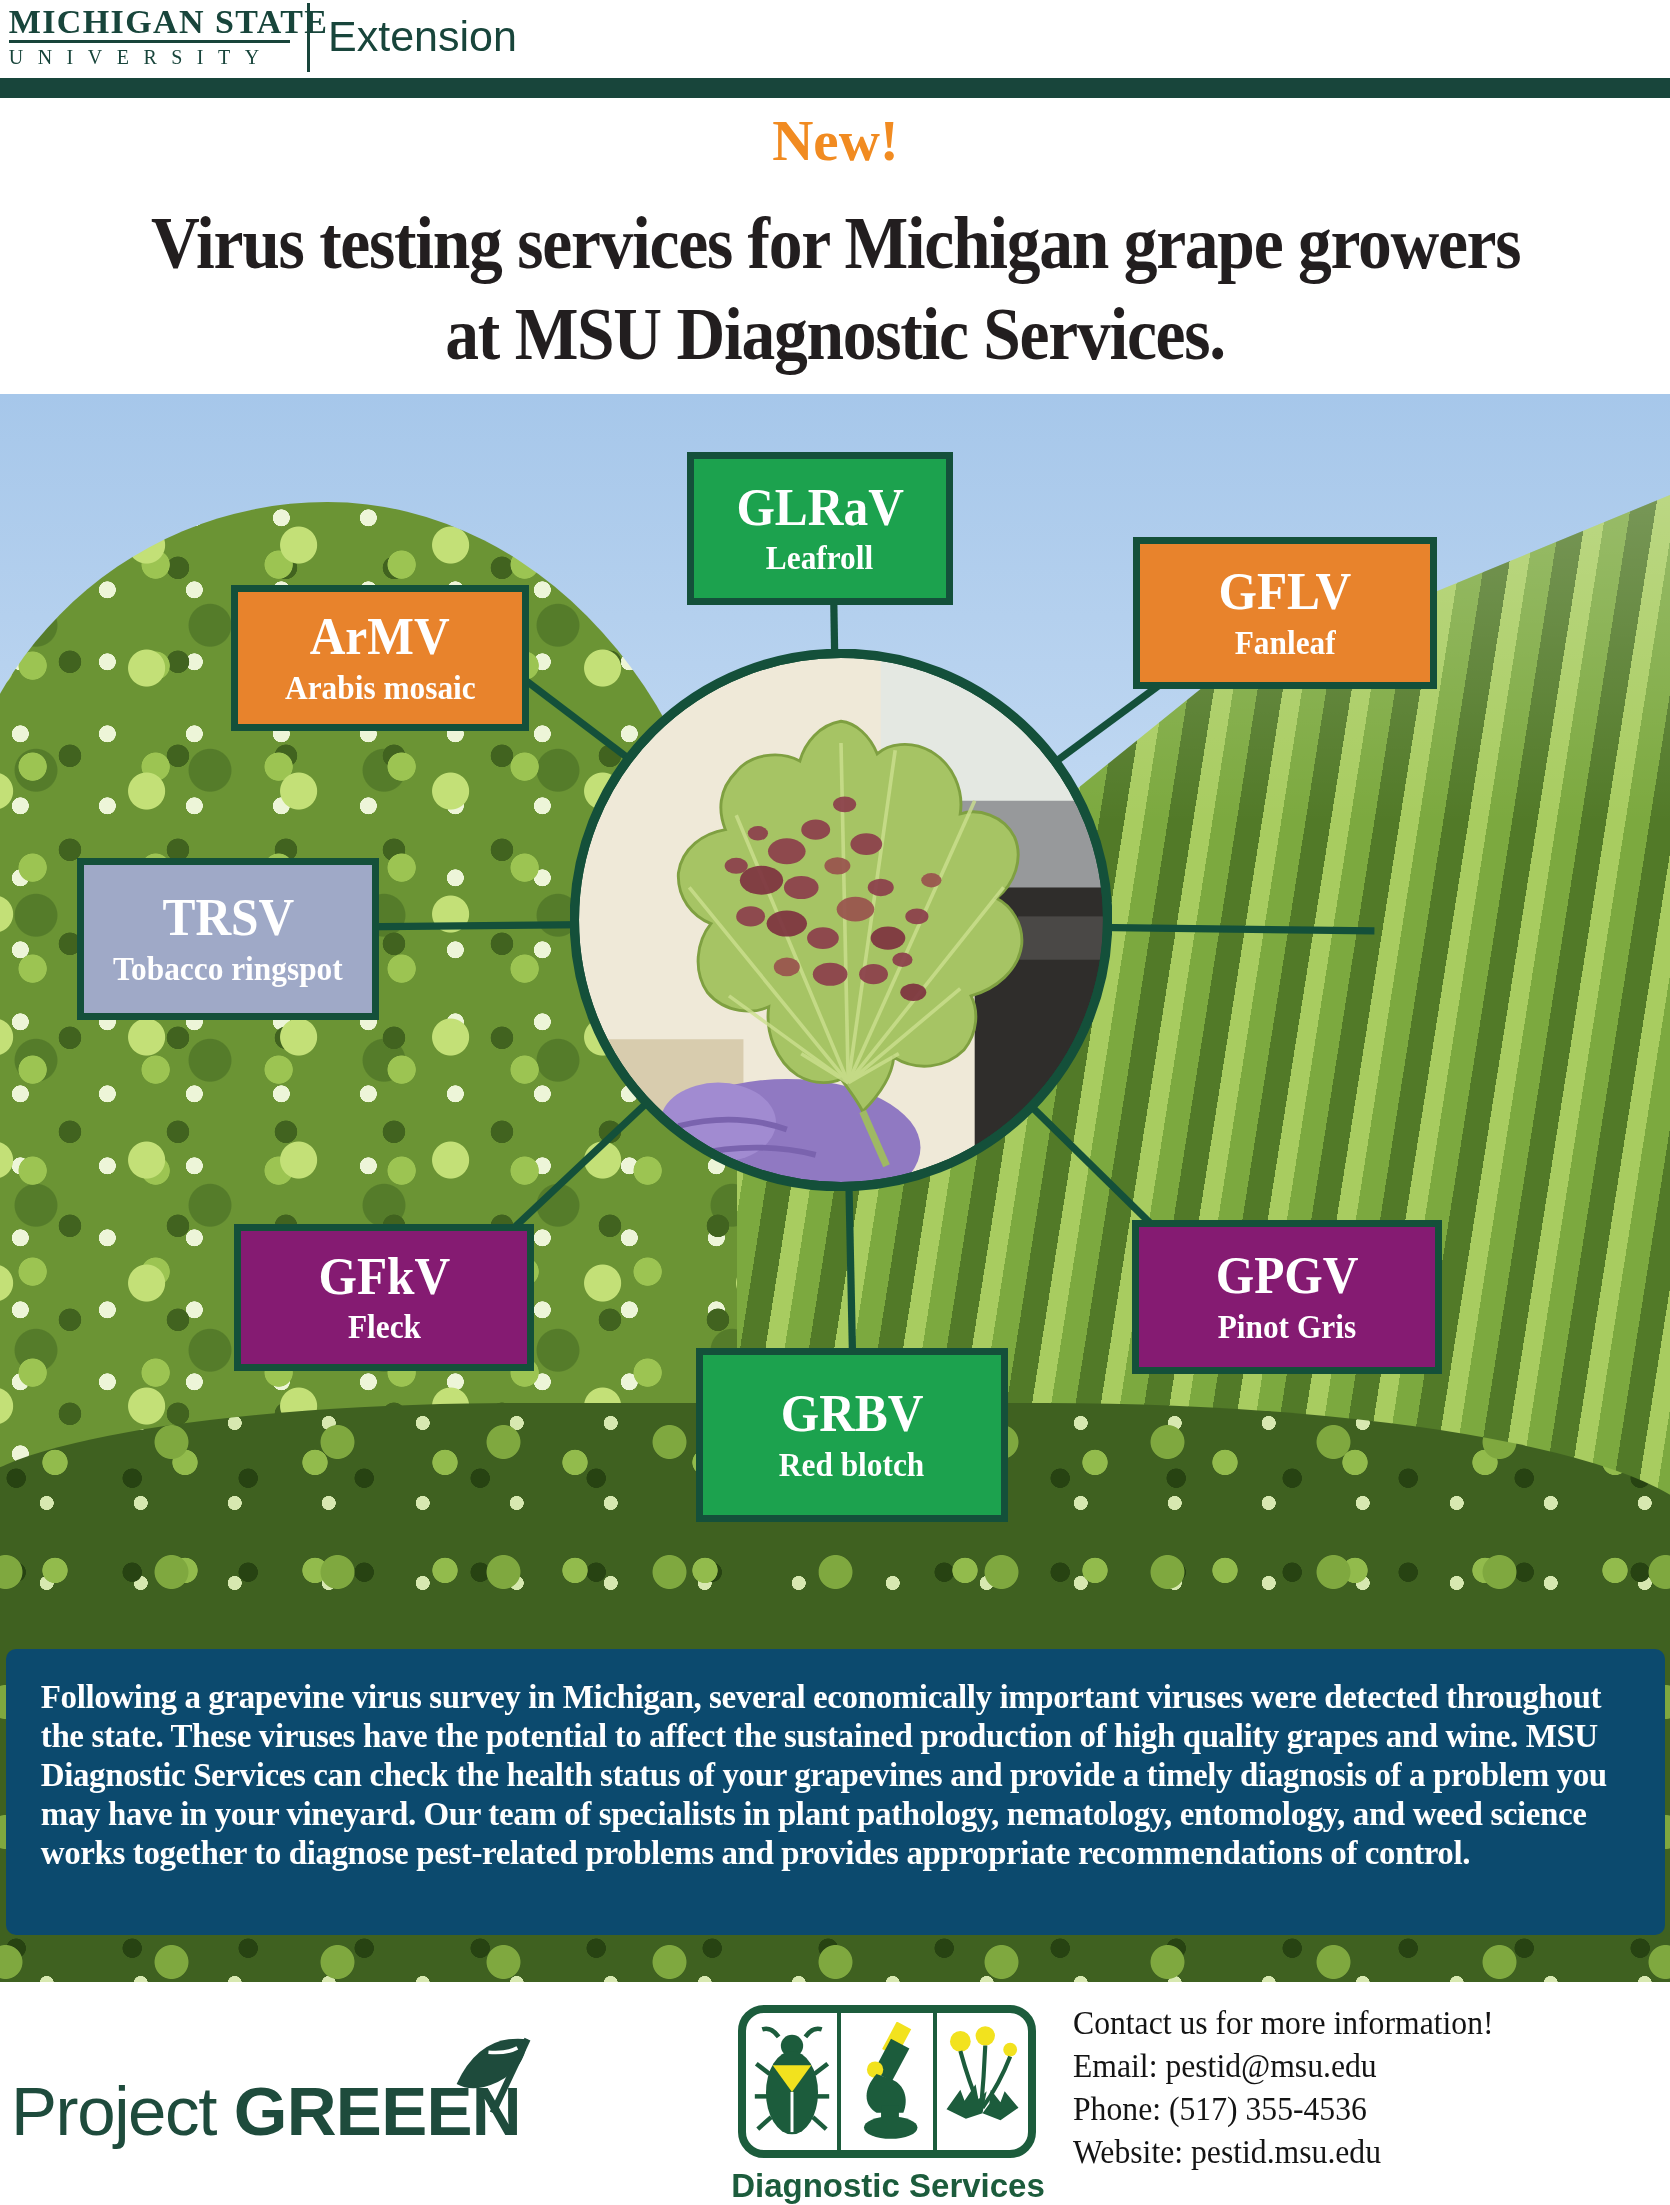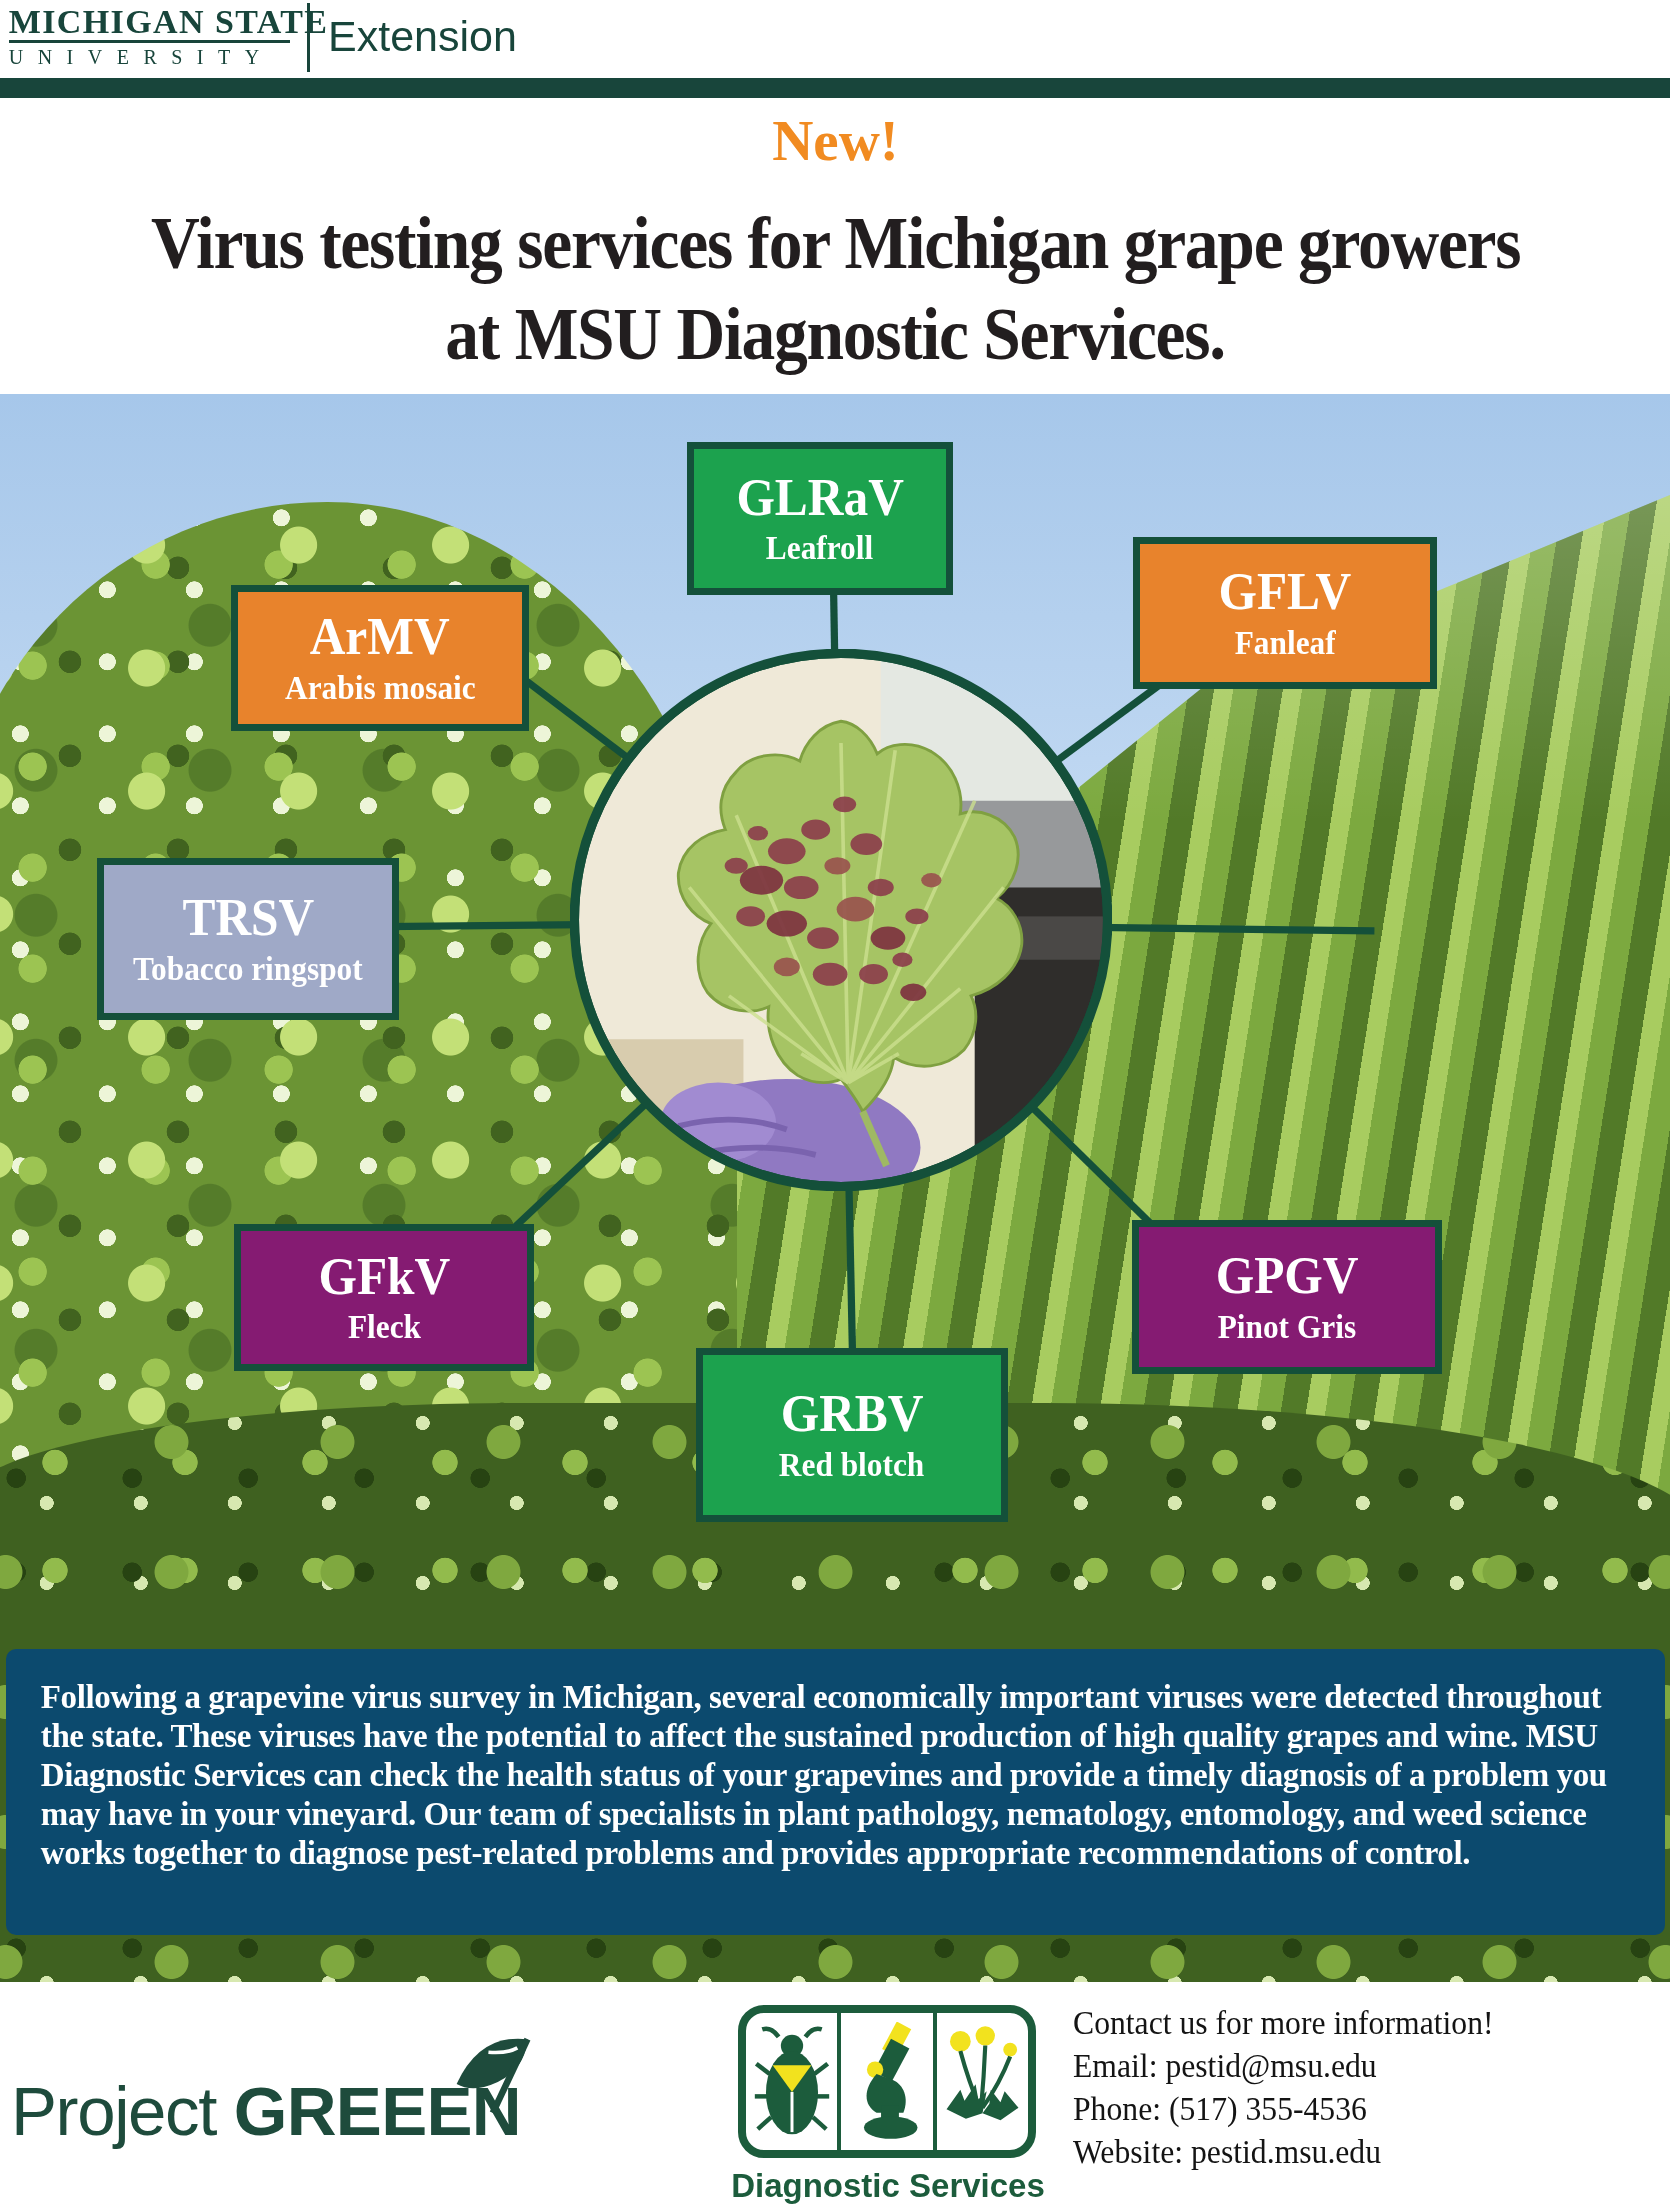--- a/index.html
+++ b/index.html
@@ -197,33 +197,33 @@
               <ellipse cx="475" cy="475" rx="18" ry="12" fill="#7E3340"></ellipse>
                 <ellipse cx="260" cy="255" rx="14" ry="10"></ellipse>
             </g>
           </g>
           <circle cx="375" cy="375" r="369" fill="none" stroke="#14503A" stroke-width="13"></circle>
         </g>
         <circle cx="375" cy="375" r="369" fill="none" stroke="#14503A" stroke-width="13"></circle>
       </svg>
     </div>
 
-    <div class="vb vb-glrav" style="background-color: rgb(28, 162, 78);">
+    <div class="vb vb-glrav" style="background-color: rgb(28, 162, 78); margin-top: 10px;">
       <div class="v-abbr">GLRaV</div>
       <div class="v-name">Leafroll</div>
     </div>
     <div class="vb vb-armv" style="background-color: rgb(232, 131, 44);">
       <div class="v-abbr">ArMV</div>
       <div class="v-name">Arabis mosaic</div>
     </div>
     <div class="vb vb-gflv" style="background-color: rgb(232, 131, 44);">
       <div class="v-abbr">GFLV</div>
       <div class="v-name">Fanleaf</div>
     </div>
-    <div class="vb vb-trsv" style="background-color: rgb(159, 169, 199); margin-left: 20px;">
+    <div class="vb vb-trsv" style="background-color: rgb(159, 169, 199);">
       <div class="v-abbr">TRSV</div>
       <div class="v-name">Tobacco ringspot</div>
     </div>
     <div class="vb vb-gfkv" style="background-color: rgb(133, 27, 114);">
       <div class="v-abbr">GFkV</div>
       <div class="v-name">Fleck</div>
     </div>
     <div class="vb vb-gpgv" style="background-color: rgb(133, 27, 114);">
       <div class="v-abbr">GPGV</div>
       <div class="v-name">Pinot Gris</div>

